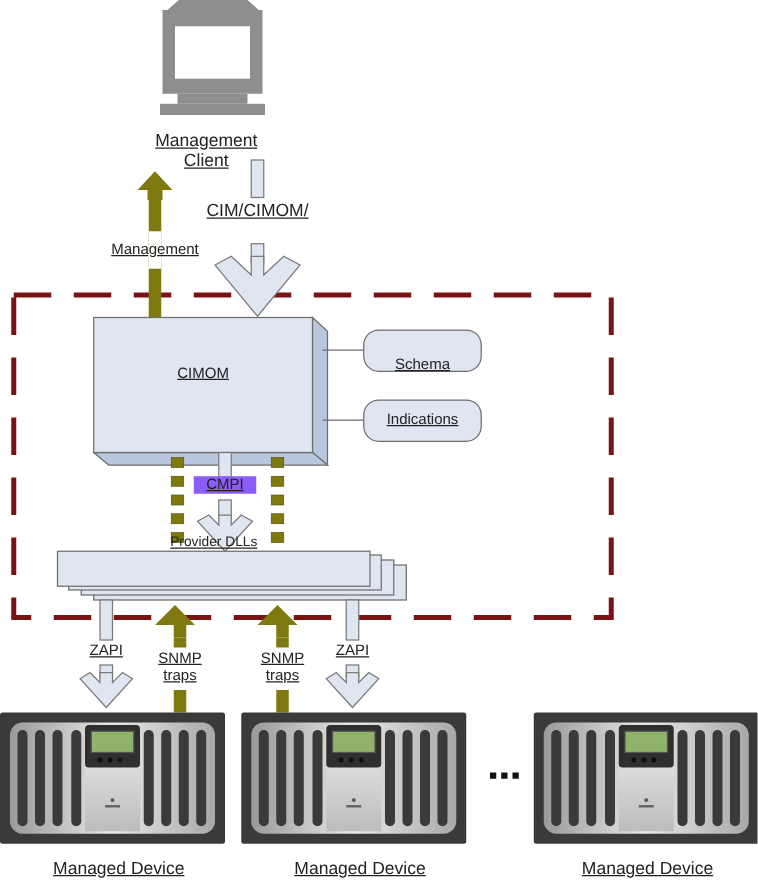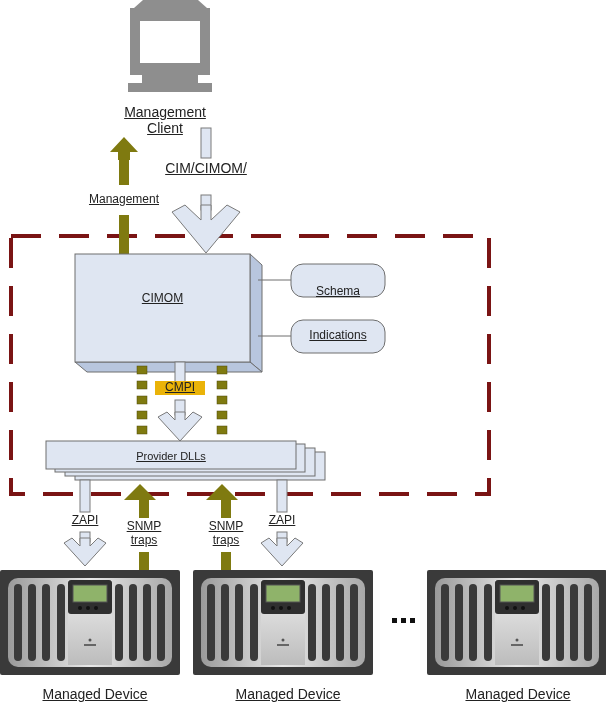--- a/index.html
+++ b/index.html
@@ -180,22 +180,22 @@
   <div>Management</div>
   <div>Client</div>
 </div>
 <div class="lbl" style="left:84px;top:193px;width:80px;font-size:12px;">Management</div>
 <div class="lbl" style="left:150px;top:160px;width:112px;font-size:14px;">
   <div>CIM/CIMOM/</div>
 </div>
 <div class="lbl" style="left:100px;top:292px;width:125px;font-size:12px;">CIMOM</div>
 <div class="lbl" style="left:291px;top:273px;width:94px;font-size:12px;margin-top:12px;">Schema</div>
 <div class="lbl" style="left:291px;top:329px;width:94px;font-size:12px;">Indications</div>
-<div class="lbl" style="left:155px;top:381px;width:50px;font-size:12px;background:#eab308;">CMPI</div>
-<div class="lbl" style="left:46px;top:450px;width:250px;font-size:11px;">Provider DLLs</div>
+<div class="lbl" style="left:155px;top:381px;width:50px;font-size:12px;background:#8b5cf6;">CMPI</div>
+<div class="lbl" style="left:46px;top:428px;width:250px;font-size:11px;">Provider DLLs</div>
 
 <div class="lbl" style="left:60px;top:514px;width:50px;font-size:12px;">
   <div>ZAPI</div>
 </div>
 <div class="lbl" style="left:114px;top:520px;width:60px;font-size:12px;">
   <div>SNMP</div>
   <div>traps</div>
 </div>
 <div class="lbl" style="left:196px;top:520px;width:60px;font-size:12px;">
   <div>SNMP</div>

